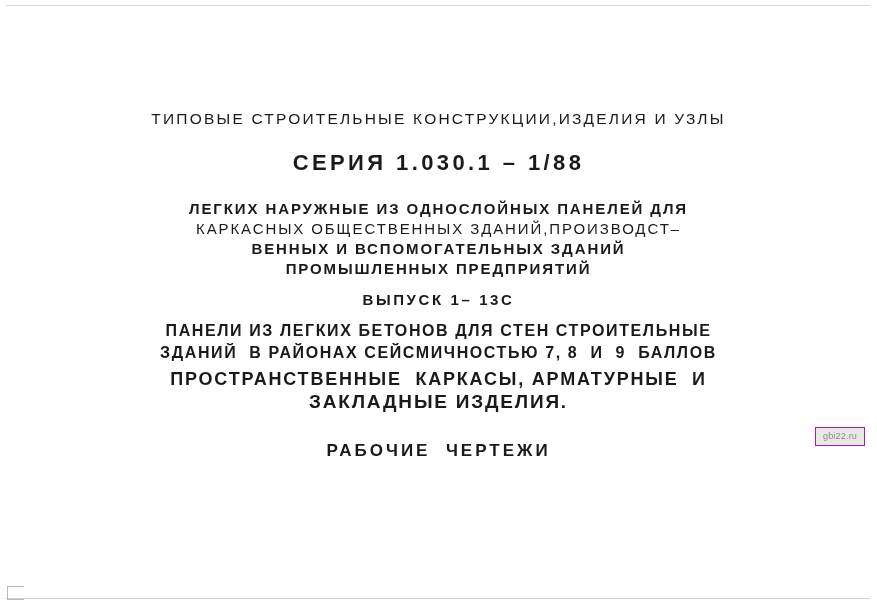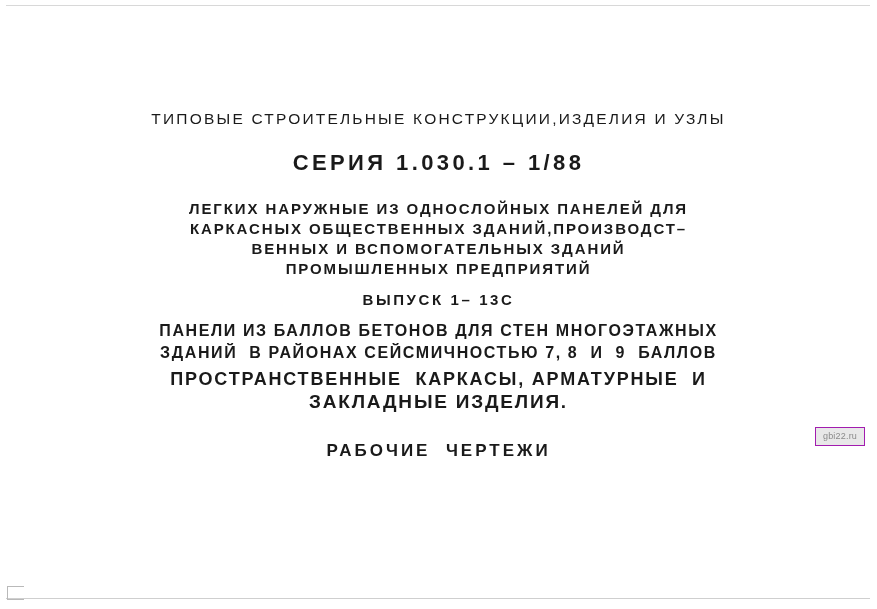--- a/index.html
+++ b/index.html
@@ -71,21 +71,21 @@
   }
 
   .l-series {
     top: 150px;
     font-size: 22px;
     letter-spacing: 3.4px;
     font-weight: 700;
   }
 
   .l-sub1 { top: 200px; font-size: 15px; letter-spacing: 1.9px; font-weight: 600; }
-  .l-sub2 { top: 220px; font-size: 15px; letter-spacing: 1.9px; font-weight: 700; }
+  .l-sub2 { top: 220px; font-size: 15px; letter-spacing: 1.9px; font-weight: 400; }
   .l-sub3 { top: 240px; font-size: 15px; letter-spacing: 1.9px; font-weight: 600; }
   .l-sub4 { top: 260px; font-size: 15px; letter-spacing: 1.9px; font-weight: 600; }
 
   .l-issue { top: 291px; font-size: 15px; letter-spacing: 2.6px; font-weight: 600; }
 
   .l-desc1 { top: 322px; font-size: 16px; letter-spacing: 1.6px; font-weight: 600; }
   .l-desc2 { top: 344px; font-size: 16px; letter-spacing: 1.6px; font-weight: 600; }
   .l-desc3 { top: 369px; font-size: 18px; letter-spacing: 1.8px; font-weight: 600; }
   .l-desc4 { top: 391px; font-size: 19px; letter-spacing: 1.8px; font-weight: 700; }
 
@@ -120,21 +120,21 @@
 
   <div class="text-block l-series">СЕРИЯ 1.030.1 – 1/88</div>
 
   <div class="text-block l-sub1">ЛЕГКИХ НАРУЖНЫЕ ИЗ ОДНОСЛОЙНЫХ ПАНЕЛЕЙ ДЛЯ</div>
   <div class="text-block l-sub2">КАРКАСНЫХ ОБЩЕСТВЕННЫХ ЗДАНИЙ,ПРОИЗВОДСТ–</div>
   <div class="text-block l-sub3">ВЕННЫХ И ВСПОМОГАТЕЛЬНЫХ ЗДАНИЙ</div>
   <div class="text-block l-sub4">ПРОМЫШЛЕННЫХ ПРЕДПРИЯТИЙ</div>
 
   <div class="text-block l-issue">ВЫПУСК 1– 13С</div>
 
-  <div class="text-block l-desc1">ПАНЕЛИ ИЗ БАЛЛОВ БЕТОНОВ ДЛЯ СТЕН МНОГОЭТАЖНЫХ</div>
+  <div class="text-block l-desc1">ПАНЕЛИ ИЗ ЛЕГКИХ БЕТОНОВ ДЛЯ СТЕН СТРОИТЕЛЬНЫЕ</div>
   <div class="text-block l-desc2">ЗДАНИЙ  В РАЙОНАХ СЕЙСМИЧНОСТЬЮ 7, 8  И  9  БАЛЛОВ</div>
   <div class="text-block l-desc3">ПРОСТРАНСТВЕННЫЕ  КАРКАСЫ, АРМАТУРНЫЕ  И</div>
   <div class="text-block l-desc4">ЗАКЛАДНЫЕ ИЗДЕЛИЯ.</div>
 
   <div class="text-block l-drawings">РАБОЧИЕ  ЧЕРТЕЖИ</div>
 
   <div class="watermark">gbi22.ru</div>
 
 </div>
 

